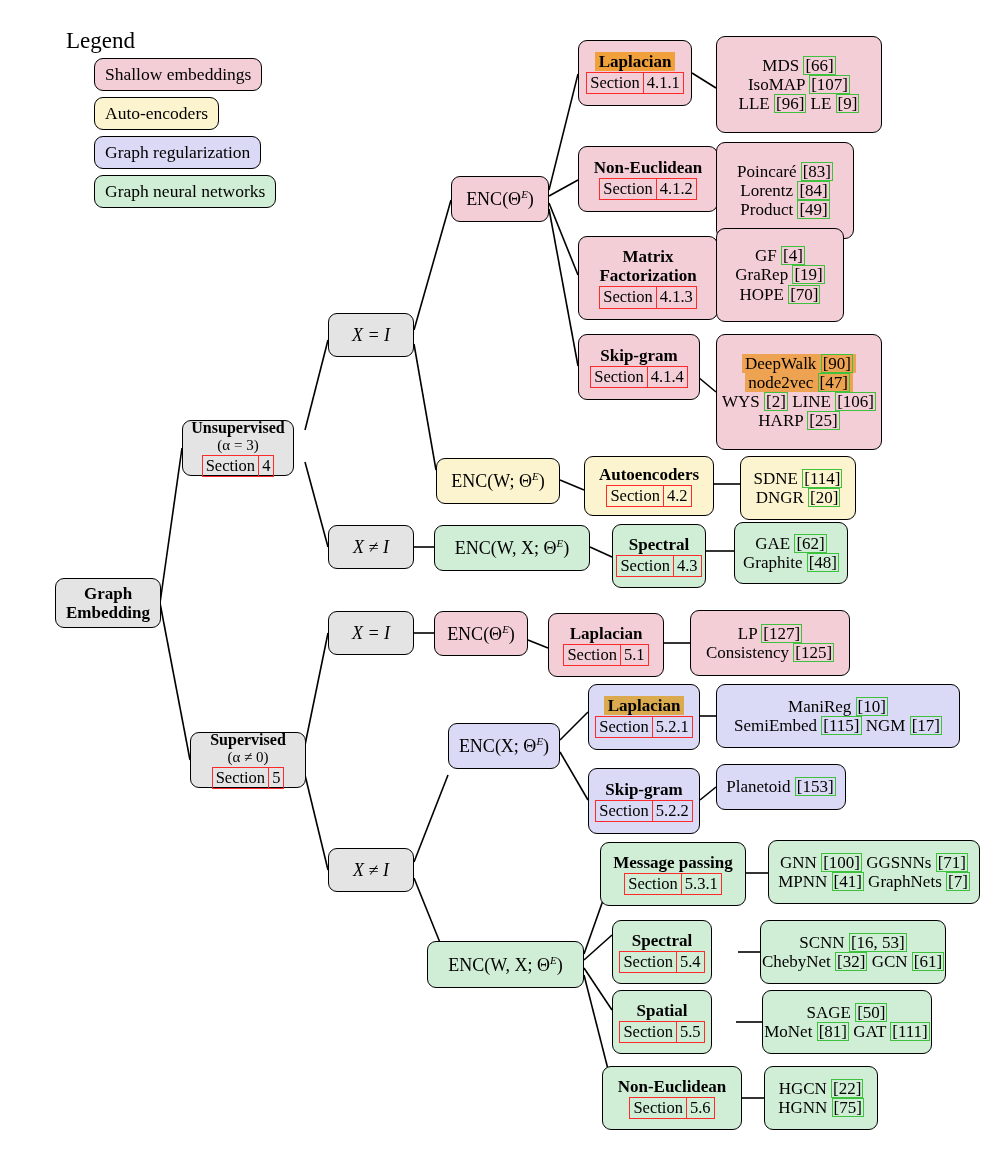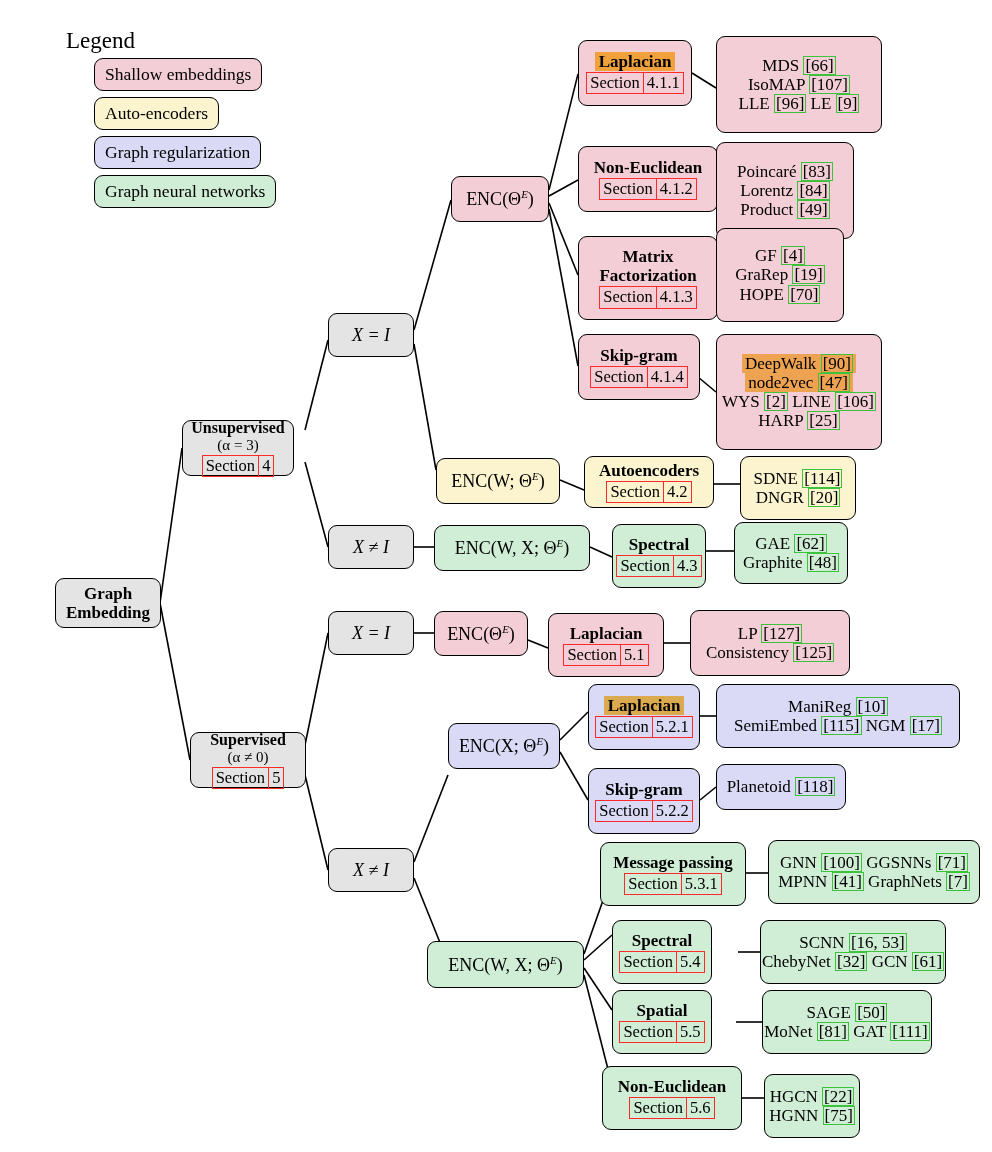--- a/index.html
+++ b/index.html
@@ -250,21 +250,21 @@
       <span class="b n">4.1.4</span>
     </div>
   </div>
   <div class="node c-pink" style="left:716px;top:334px;width:166px;height:116px;">
       <div class="leaf"><span class="hl-orange2"><span>DeepWalk </span><span class="cit">[90]</span></span></div>
       <div class="leaf"><span class="hl-orange2"><span>node2vec </span><span class="cit">[47]</span></span></div>
       <div class="leaf"><span><span>WYS </span><span class="cit">[2]</span><span> LINE </span><span class="cit">[106]</span></span></div>
       <div class="leaf"><span><span>HARP </span><span class="cit">[25]</span></span></div>
     </div>
 
-  <div class="node c-yellow" style="left:584px;top:456px;width:130px;height:52px;">
+  <div class="node c-yellow" style="left:584px;top:456px;width:130px;height:60px;">
     <div class="ttl">
         <div><span>Autoencoders</span></div>
       </div>
     <div class="secrow">
       <span class="b">Section</span>
       <span class="b n">4.2</span>
     </div>
   </div>
   <div class="node c-yellow" style="left:740px;top:456px;width:116px;height:64px;">
       <div class="leaf"><span><span>SDNE </span><span class="cit">[114]</span></span></div>
@@ -316,21 +316,21 @@
   <div class="node c-purple" style="left:588px;top:768px;width:112px;height:66px;">
     <div class="ttl">
         <div><span>Skip-gram</span></div>
       </div>
     <div class="secrow">
       <span class="b">Section</span>
       <span class="b n">5.2.2</span>
     </div>
   </div>
   <div class="node c-purple" style="left:716px;top:764px;width:130px;height:46px;">
-      <div class="leaf"><span><span>Planetoid </span><span class="cit">[118]</span></span></div>
+      <div class="leaf"><span><span>Planetoid </span><span class="cit">[153]</span></span></div>
     </div>
 
   <div class="node c-green" style="left:600px;top:842px;width:146px;height:64px;">
     <div class="ttl">
         <div><span>Message passing</span></div>
       </div>
     <div class="secrow">
       <span class="b">Section</span>
       <span class="b n">5.3.1</span>
     </div>
@@ -370,18 +370,18 @@
 
   <div class="node c-green" style="left:602px;top:1066px;width:140px;height:64px;">
     <div class="ttl">
         <div><span>Non-Euclidean</span></div>
       </div>
     <div class="secrow">
       <span class="b">Section</span>
       <span class="b n">5.6</span>
     </div>
   </div>
-  <div class="node c-green" style="left:764px;top:1066px;width:96px;height:64px;margin-top:8px;">
+  <div class="node c-green" style="left:764px;top:1066px;width:114px;height:64px;">
       <div class="leaf"><span><span>HGCN </span><span class="cit">[22]</span></span></div>
       <div class="leaf"><span><span>HGNN </span><span class="cit">[75]</span></span></div>
     </div>
 
 </div>
 
 </body></html>

